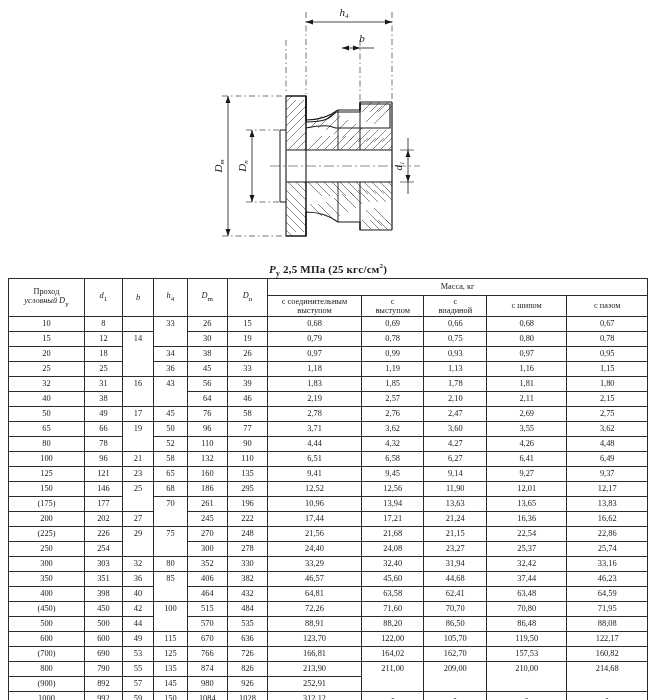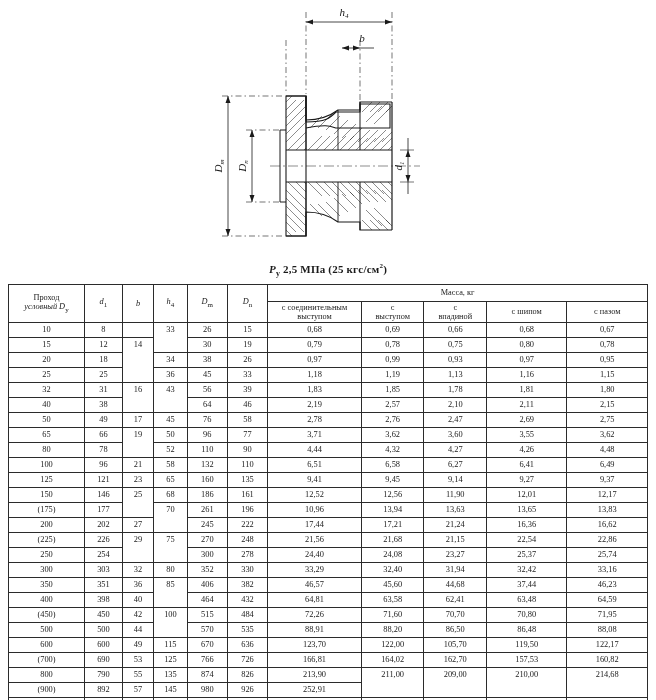--- a/index.html
+++ b/index.html
@@ -27,21 +27,21 @@
     height: 262px;
   }
   .drawing svg { display: block; }
 
   
   .pressure-caption {
     text-align: center;
     font-size: 11px;
     font-weight: bold;
     font-family: "Liberation Serif", serif;
-    margin: 0 0 6px 0;
+    margin: 0 0 0 0;
     letter-spacing: 0.2px;
   }
   .pressure-caption .sub {
     font-size: 8px;
     vertical-align: sub;
   }
 
   
   .table-wrap {
     padding: 0 8px;
@@ -452,21 +452,21 @@
             <td>9,14</td>
             <td>9,27</td>
             <td>9,37</td>
           </tr>
           <tr>
             <td>150</td>
             <td>146</td>
             <td class="no-bottom">25</td>
             <td>68</td>
             <td>186</td>
-            <td>161</td>
+            <td>295</td>
             <td>12,52</td>
             <td>12,56</td>
             <td>11,90</td>
             <td>12,01</td>
             <td>12,17</td>
           </tr>
           <tr>
             <td>(175)</td>
             <td>177</td>
             <td class="no-top"></td>

